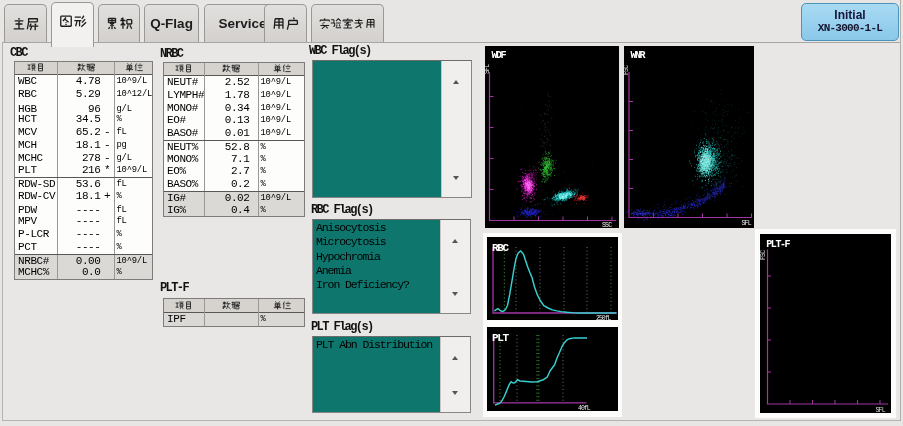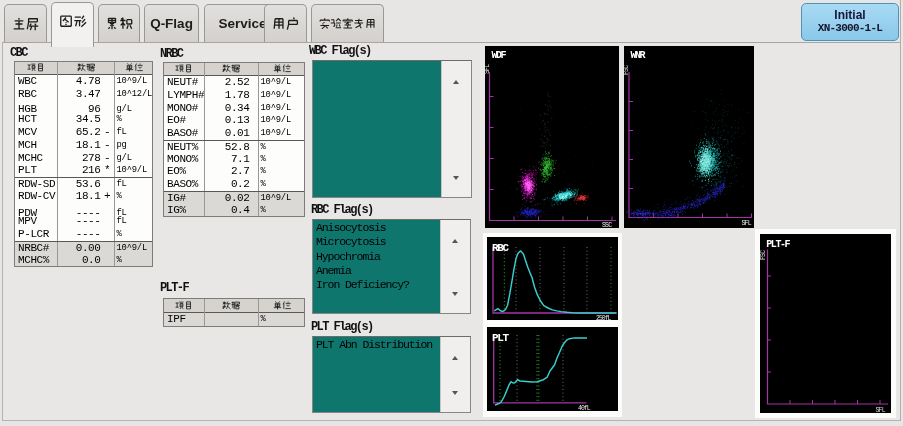--- a/index.html
+++ b/index.html
@@ -168,32 +168,33 @@
         </svg></span><span class="c2" style="width:57px;text-align:center"><svg class="cj" style="width:9px;height:9px;margin-bottom:1px">
           <use href="#gshu"></use>
         </svg><svg class="cj" style="width:9px;height:9px;margin-bottom:1px">
           <use href="#gju"></use>
         </svg></span><span class="c3" style="width:39.5px;text-align:center"><svg class="cj" style="width:9px;height:9px;margin-bottom:1px">
           <use href="#gdan"></use>
         </svg><svg class="cj" style="width:9px;height:9px;margin-bottom:1px">
           <use href="#gwei"></use>
         </svg></span></div>
 <div class="trow " style="height:12.75px;line-height:12.75px"><span class="c1" style="width:41.5px">WBC</span><span class="c2" style="width:57px"><i class="v" style="width:calc(100% - 13px)">4.78</i><i class="f" style="width:13px"></i></span><span class="c3" style="width:39.5px">10^9/L</span></div>
-<div class="trow " style="height:12.75px;line-height:12.75px"><span class="c1" style="width:41.5px">RBC</span><span class="c2" style="width:57px"><i class="v" style="width:calc(100% - 13px)">3.47</i><i class="f" style="width:13px"></i></span><span class="c3" style="width:39.5px">10^12/L</span></div>
+<div class="trow " style="height:12.75px;line-height:12.75px"><span class="c1" style="width:41.5px">RBC</span><span class="c2" style="width:57px"><i class="v" style="width:calc(100% - 13px)">5.29</i><i class="f" style="width:13px"></i></span><span class="c3" style="width:39.5px">10^12/L</span></div>
 <div class="trow " style="height:12.75px;line-height:17px"><span class="c1" style="width:41.5px">HGB</span><span class="c2" style="width:57px"><i class="v" style="width:calc(100% - 13px)">96</i><i class="f" style="width:13px"></i></span><span class="c3" style="width:39.5px">g/L</span></div>
 <div class="trow " style="height:12.75px;line-height:12.75px"><span class="c1" style="width:41.5px">HCT</span><span class="c2" style="width:57px"><i class="v" style="width:calc(100% - 13px)">34.5</i><i class="f" style="width:13px"></i></span><span class="c3" style="width:39.5px">%</span></div>
 <div class="trow " style="height:12.75px;line-height:12.75px"><span class="c1" style="width:41.5px">MCV</span><span class="c2" style="width:57px"><i class="v" style="width:calc(100% - 13px)">65.2</i><i class="f" style="width:13px">-</i></span><span class="c3" style="width:39.5px">fL</span></div>
 <div class="trow " style="height:12.75px;line-height:12.75px"><span class="c1" style="width:41.5px">MCH</span><span class="c2" style="width:57px"><i class="v" style="width:calc(100% - 13px)">18.1</i><i class="f" style="width:13px">-</i></span><span class="c3" style="width:39.5px">pg</span></div>
 <div class="trow " style="height:12.75px;line-height:12.75px"><span class="c1" style="width:41.5px">MCHC</span><span class="c2" style="width:57px"><i class="v" style="width:calc(100% - 13px)">278</i><i class="f" style="width:13px">-</i></span><span class="c3" style="width:39.5px">g/L</span></div>
 <div class="trow " style="height:12.75px;line-height:12.75px"><span class="c1" style="width:41.5px">PLT</span><span class="c2" style="width:57px"><i class="v" style="width:calc(100% - 13px)">216</i><i class="f" style="width:13px">*</i></span><span class="c3" style="width:39.5px">10^9/L</span></div>
 <div class="trow sep" style="height:12.75px;line-height:12.75px"><span class="c1" style="width:41.5px">RDW-SD</span><span class="c2" style="width:57px"><i class="v" style="width:calc(100% - 13px)">53.6</i><i class="f" style="width:13px"></i></span><span class="c3" style="width:39.5px">fL</span></div>
 <div class="trow " style="height:12.75px;line-height:12.75px"><span class="c1" style="width:41.5px">RDW-CV</span><span class="c2" style="width:57px"><i class="v" style="width:calc(100% - 13px)">18.1</i><i class="f" style="width:13px">+</i></span><span class="c3" style="width:39.5px">%</span></div>
-<div class="trow " style="height:12.75px;line-height:21px"><span class="c1" style="width:41.5px">PDW</span><span class="c2" style="width:57px"><i class="v" style="width:calc(100% - 13px)">----</i><i class="f" style="width:13px"></i></span><span class="c3" style="width:39.5px">fL</span></div>
+<div class="trow " style="height:12.75px;line-height:14px"><span class="c1" style="width:41.5px">PDW</span><span class="c2" style="width:57px"><i class="v" style="width:calc(100% - 13px)">----</i><i class="f" style="width:13px"></i></span><span class="c3" style="width:39.5px">fL</span></div>
 <div class="trow " style="height:12.75px;line-height:12.75px"><span class="c1" style="width:41.5px">MPV</span><span class="c2" style="width:57px"><i class="v" style="width:calc(100% - 13px)">----</i><i class="f" style="width:13px"></i></span><span class="c3" style="width:39.5px">fL</span></div>
 <div class="trow " style="height:12.75px;line-height:12.75px"><span class="c1" style="width:41.5px">P-LCR</span><span class="c2" style="width:57px"><i class="v" style="width:calc(100% - 13px)">----</i><i class="f" style="width:13px"></i></span><span class="c3" style="width:39.5px">%</span></div>
+<div class="trow " style="height:12.75px;line-height:12.75px"><span class="c1" style="width:41.5px">PCT</span><span class="c2" style="width:57px"><i class="v" style="width:calc(100% - 13px)">----</i><i class="f" style="width:13px"></i></span><span class="c3" style="width:39.5px">%</span></div>
 <div class="trow sep gray" style="height:12.75px;line-height:12.75px"><span class="c1" style="width:41.5px">NRBC#</span><span class="c2" style="width:57px"><i class="v" style="width:calc(100% - 13px)">0.00</i><i class="f" style="width:13px"></i></span><span class="c3" style="width:39.5px">10^9/L</span></div>
 <div class="trow gray" style="height:12.75px;line-height:12.75px"><span class="c1" style="width:41.5px">MCHC%</span><span class="c2" style="width:57px"><i class="v" style="width:calc(100% - 13px)">0.0</i><i class="f" style="width:13px"></i></span><span class="c3" style="width:39.5px">%</span></div>
 </div>
 <div class="lbl" style="left:160px;top:47px">NRBC</div>
 <div class="tbl" style="left:163px;top:62px;width:142px">
 <div class="thead" style="height:13px;line-height:13px"><span class="c1" style="width:40px;text-align:center"><svg class="cj" style="width:9px;height:9px;margin-bottom:1px">
           <use href="#gxiang"></use>
         </svg><svg class="cj" style="width:9px;height:9px;margin-bottom:1px">
           <use href="#gmu"></use>
         </svg></span><span class="c2" style="width:53.5px;text-align:center"><svg class="cj" style="width:9px;height:9px;margin-bottom:1px">

